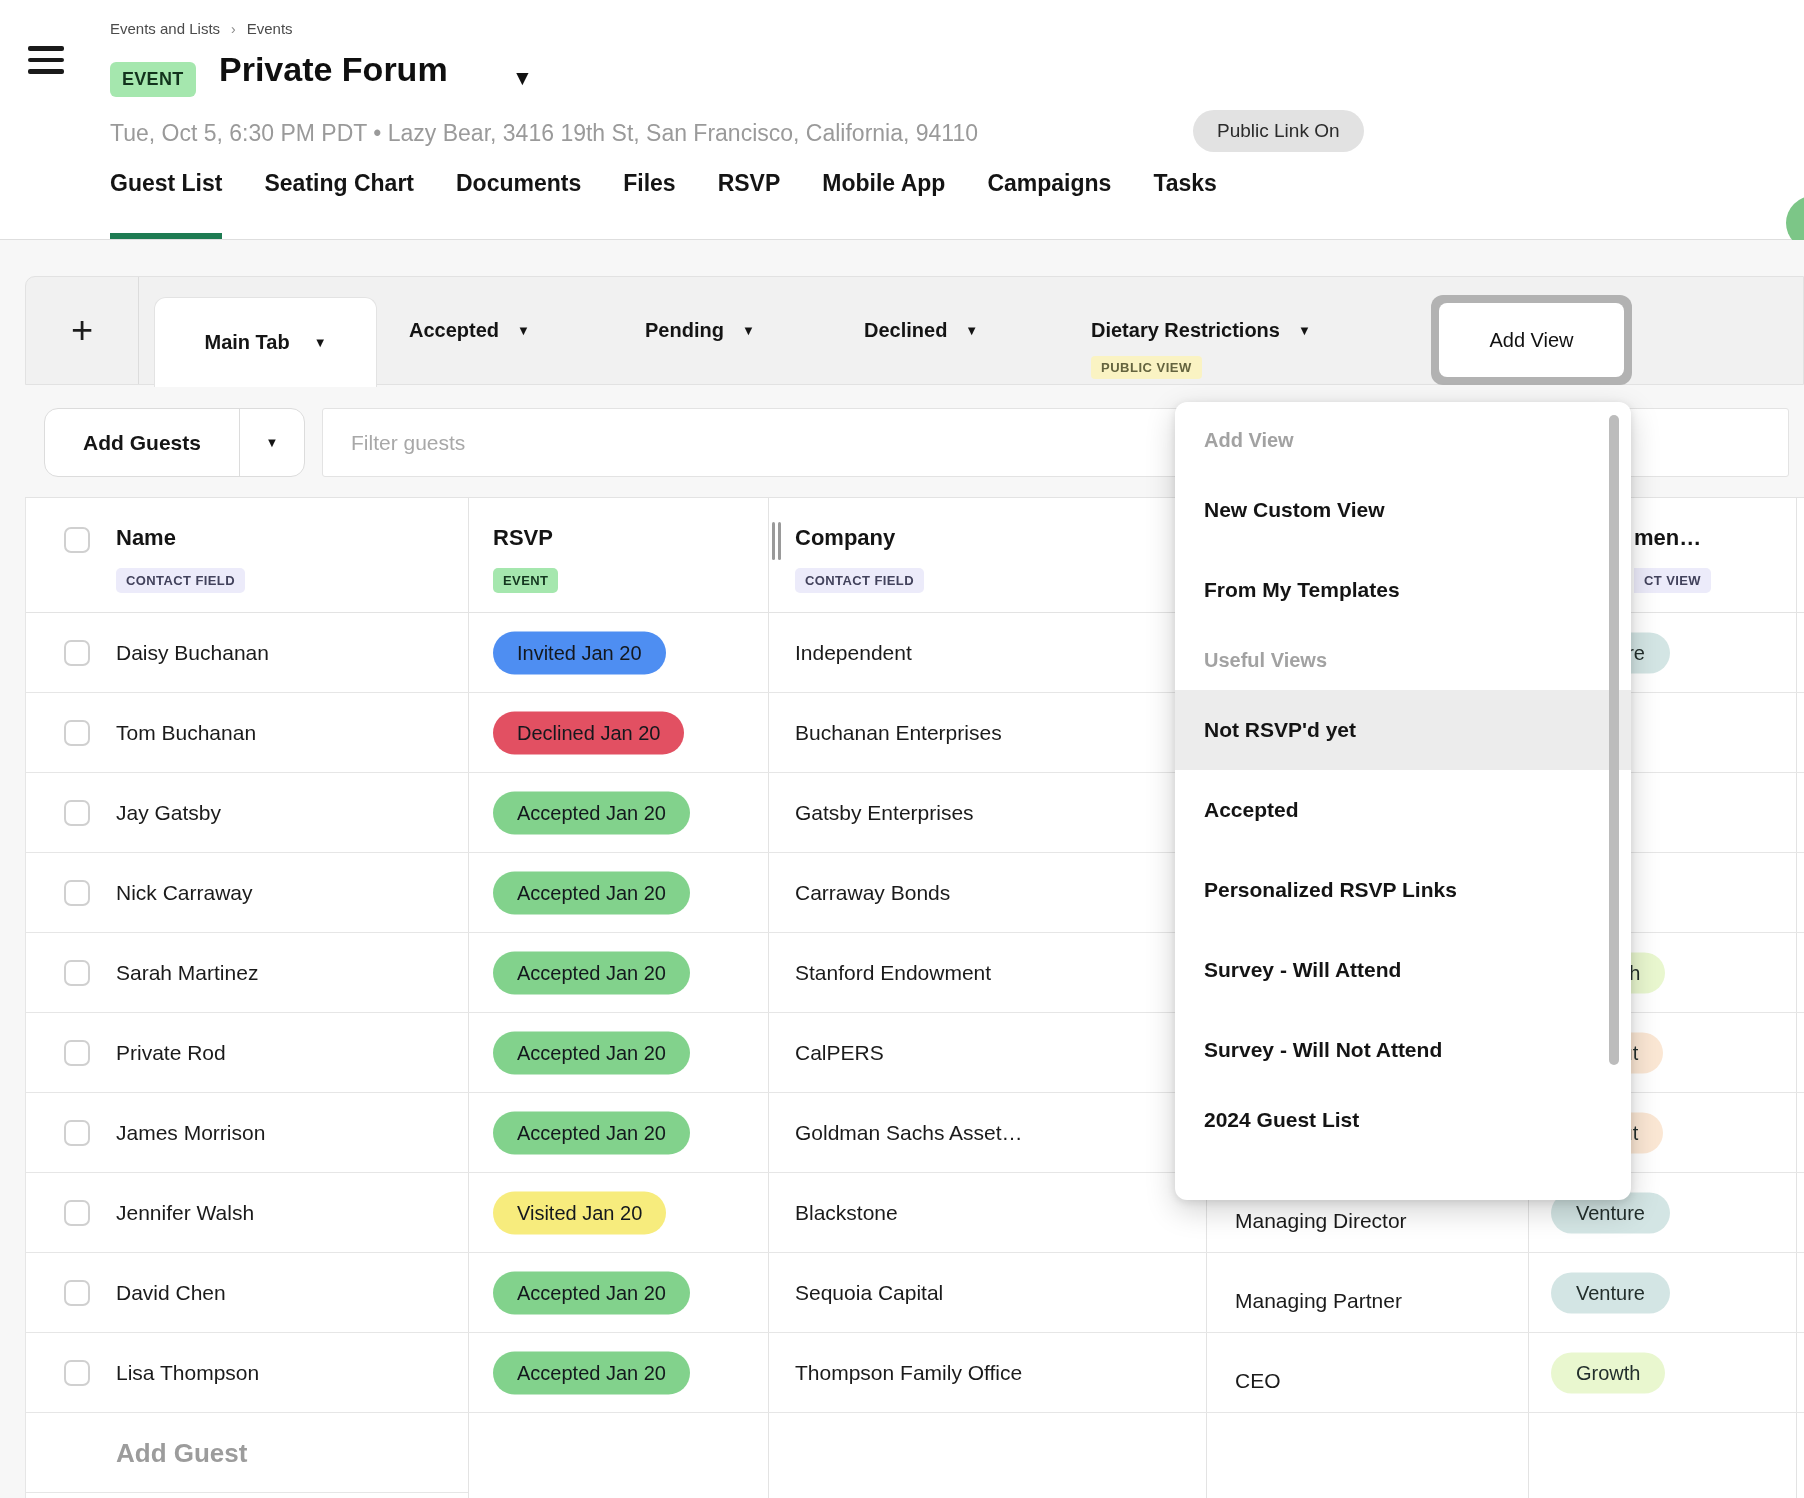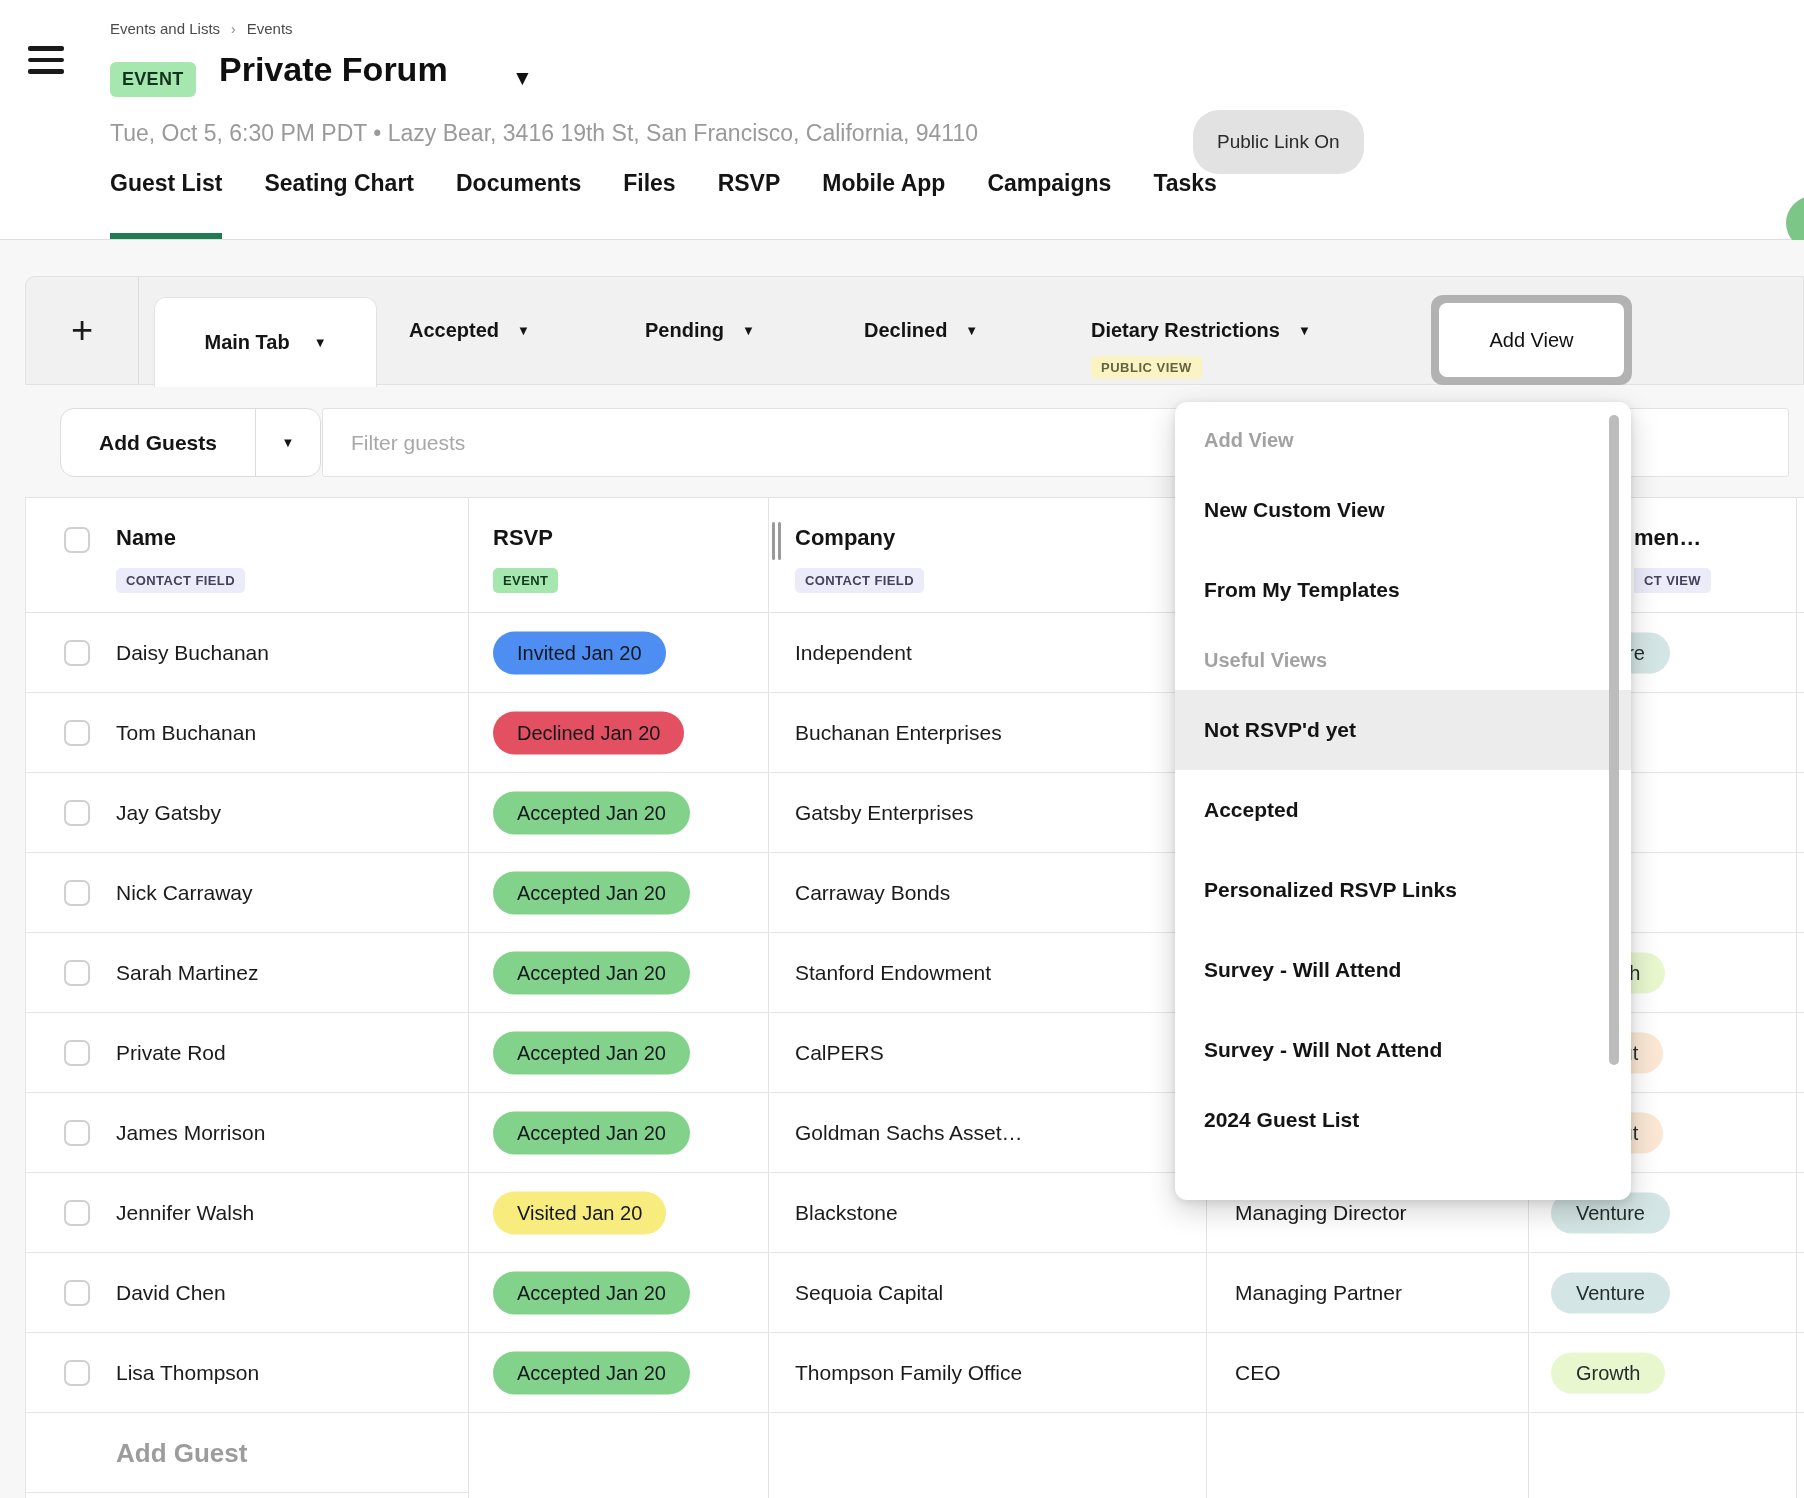--- a/index.html
+++ b/index.html
@@ -9,21 +9,21 @@
 
   
   .hamburger { position:absolute; left:28px; top:46px; width:36px; height:30px; cursor:pointer; }
   .hamburger i { display:block; width:36px; height:4.5px; background:#1a1a1a; border-radius:2px; margin-bottom:7px; }
   .breadcrumb { position:absolute; left:110px; top:20px; font-size:15px; color:#4b4b4b; display:flex; gap:11px; align-items:center; }
   .breadcrumb .sep { color:#8a8a8a; font-size:14px; }
   .event-badge { position:absolute; left:110px; top:62px; background:#a5e7ae; color:#12331d; font-weight:bold; font-size:18px; padding:7px 12px; border-radius:6px; letter-spacing:.3px; }
   .page-title { position:absolute; left:219px; top:50px; font-size:34px; font-weight:bold; color:#0f0f0f; }
   .title-caret { position:absolute; left:512px; top:66px; font-size:21px; color:#111; cursor:pointer; }
   .subtitle { position:absolute; left:110px; top:120px; font-size:23px; color:#9a9a9a; }
-  .public-pill { position:absolute; left:1193px; top:110px; background:#e2e2e2; color:#2b2b2b; font-size:19px; padding:21px 24px; border-radius:26px; }
+  .public-pill { position:absolute; left:1193px; top:110px; background:#e2e2e2; color:#2b2b2b; font-size:19px; padding:10px 24px; border-radius:26px; }
   .nav-tabs { position:absolute; left:110px; top:170px; display:flex; gap:42px; }
   .nav-tab { position:relative; height:69px; font-size:23px; font-weight:bold; color:#141414; cursor:pointer; }
   .nav-tab .active-underline { position:absolute; left:0; right:0; top:63px; height:6px; background:#1e7b52; }
   .header-divider { position:absolute; left:0; right:0; top:239px; height:1px; background:#dedede; }
   .fab { position:absolute; left:1786px; top:196px; width:54px; height:54px; border-radius:50%; background:#7cc687; cursor:pointer; }
 
   
   .band { position:absolute; left:0; right:0; top:240px; bottom:0; background:#f7f7f7; }
 
   
@@ -32,21 +32,21 @@
   .strip-tab { position:absolute; top:0; height:107px; display:flex; align-items:center; gap:18px; cursor:pointer; }
   .strip-tab .lbl { font-size:20px; font-weight:bold; color:#141414; }
   .caret { font-size:13px; color:#141414; }
   .tab-active { position:absolute; left:128px; top:20px; width:223px; height:90px; background:#fff; border:1px solid #e3e3e3; border-bottom:none; border-radius:12px 12px 0 0; display:flex; align-items:center; justify-content:center; gap:24px; cursor:pointer; z-index:2; }
   .tab-active .lbl { font-size:20px; font-weight:bold; }
   .pv-badge { position:absolute; left:1065px; top:79px; background:#faf3c3; color:#64643f; font-size:13px; font-weight:bold; letter-spacing:.5px; padding:4px 10px; border-radius:4px; }
   .add-view-btn { position:absolute; left:1405px; top:18px; width:201px; height:90px; background:#b2b2b2; border-radius:12px; cursor:pointer; z-index:2; }
   .add-view-btn .inner { position:absolute; inset:8px; background:#fff; border-radius:8px; display:flex; align-items:center; justify-content:center; font-size:20px; color:#111; }
 
   
-  .add-guests { position:absolute; left:44px; top:408px; width:261px; height:69px; background:#fff; border:1px solid #dcdcdc; border-radius:14px; display:flex; overflow:hidden;margin-left:16px; }
+  .add-guests { position:absolute; left:44px; top:408px; width:261px; height:69px; background:#fff; border:1px solid #dcdcdc; border-radius:14px; display:flex; overflow:hidden; }
   .add-guests .main { flex:1; display:flex; align-items:center; justify-content:center; font-size:21px; font-weight:bold; cursor:pointer; }
   .add-guests .vsep { width:1px; background:#dcdcdc; }
   .add-guests .dd { width:64px; display:flex; align-items:center; justify-content:center; cursor:pointer; }
   .filter-input { position:absolute; left:322px; top:408px; width:1467px; height:69px; background:#fff; border:1px solid #e3e3e3; border-radius:3px; padding:0 0 0 28px; font-size:21px; color:#333; font-family:"Liberation Sans", sans-serif; outline:none; }
   .filter-input::placeholder { color:#a8a8a8; }
 
   
   .table { position:absolute; left:25px; top:497px; width:1779px; height:1001px; background:#fff; border-top:1px solid #e3e3e3; border-left:1px solid #e6e6e6; }
   .colline { position:absolute; top:0; bottom:0; width:1px; background:#e3e3e3; }
   .thead { position:relative; height:115px; border-bottom:1px solid #e3e3e3; }
@@ -56,21 +56,21 @@
   .fb-event { background:#a5e7ae; color:#14371f; }
   .fb-cut { border-radius:0 5px 5px 0; }
   .checkbox { width:26px; height:26px; border:2px solid #d0d0d0; border-radius:7px; background:#fff; cursor:pointer; }
   .hdr-check { position:absolute; left:38px; top:29px; }
   .resize-handle { position:absolute; top:24px; width:3px; height:38px; background:#9a9a9a; border-radius:2px; cursor:col-resize; }
   .trow { position:relative; height:80px; border-bottom:1px solid #e6e6e6; cursor:pointer; }
   .cell { position:absolute; top:50%; transform:translateY(-50%); }
   .row-check { left:38px; }
   .c-name { left:90px; font-size:21px; color:#1b1b1b; }
   .c-company { left:769px; font-size:21px; color:#1b1b1b; }
-  .c-title { left:1209px; font-size:21px; color:#1b1b1b; }
+  .c-title { left:1209px; font-size:21px; color:#1b1b1b;margin-top:8px; }
   .pill { left:467px; font-size:20px; color:#14181d; padding:10px 24px; border-radius:26px; white-space:nowrap; cursor:pointer; }
   .pill.invited { background:#4e8ef2; }
   .pill.declined { background:#e25062; }
   .pill.accepted { background:#82d28c; }
   .pill.visited { background:#f7ec7d; }
   .seg { left:1525px; font-size:20px; color:#232f2c; padding:9px 25px; border-radius:24px; white-space:nowrap; }
   .seg.venture { background:#d3e5e4; }
   .seg.growth { background:#e9f7cf; }
   .seg.buyout { background:#fbe7d4; }
   .addguest-row { position:relative; height:80px; }

